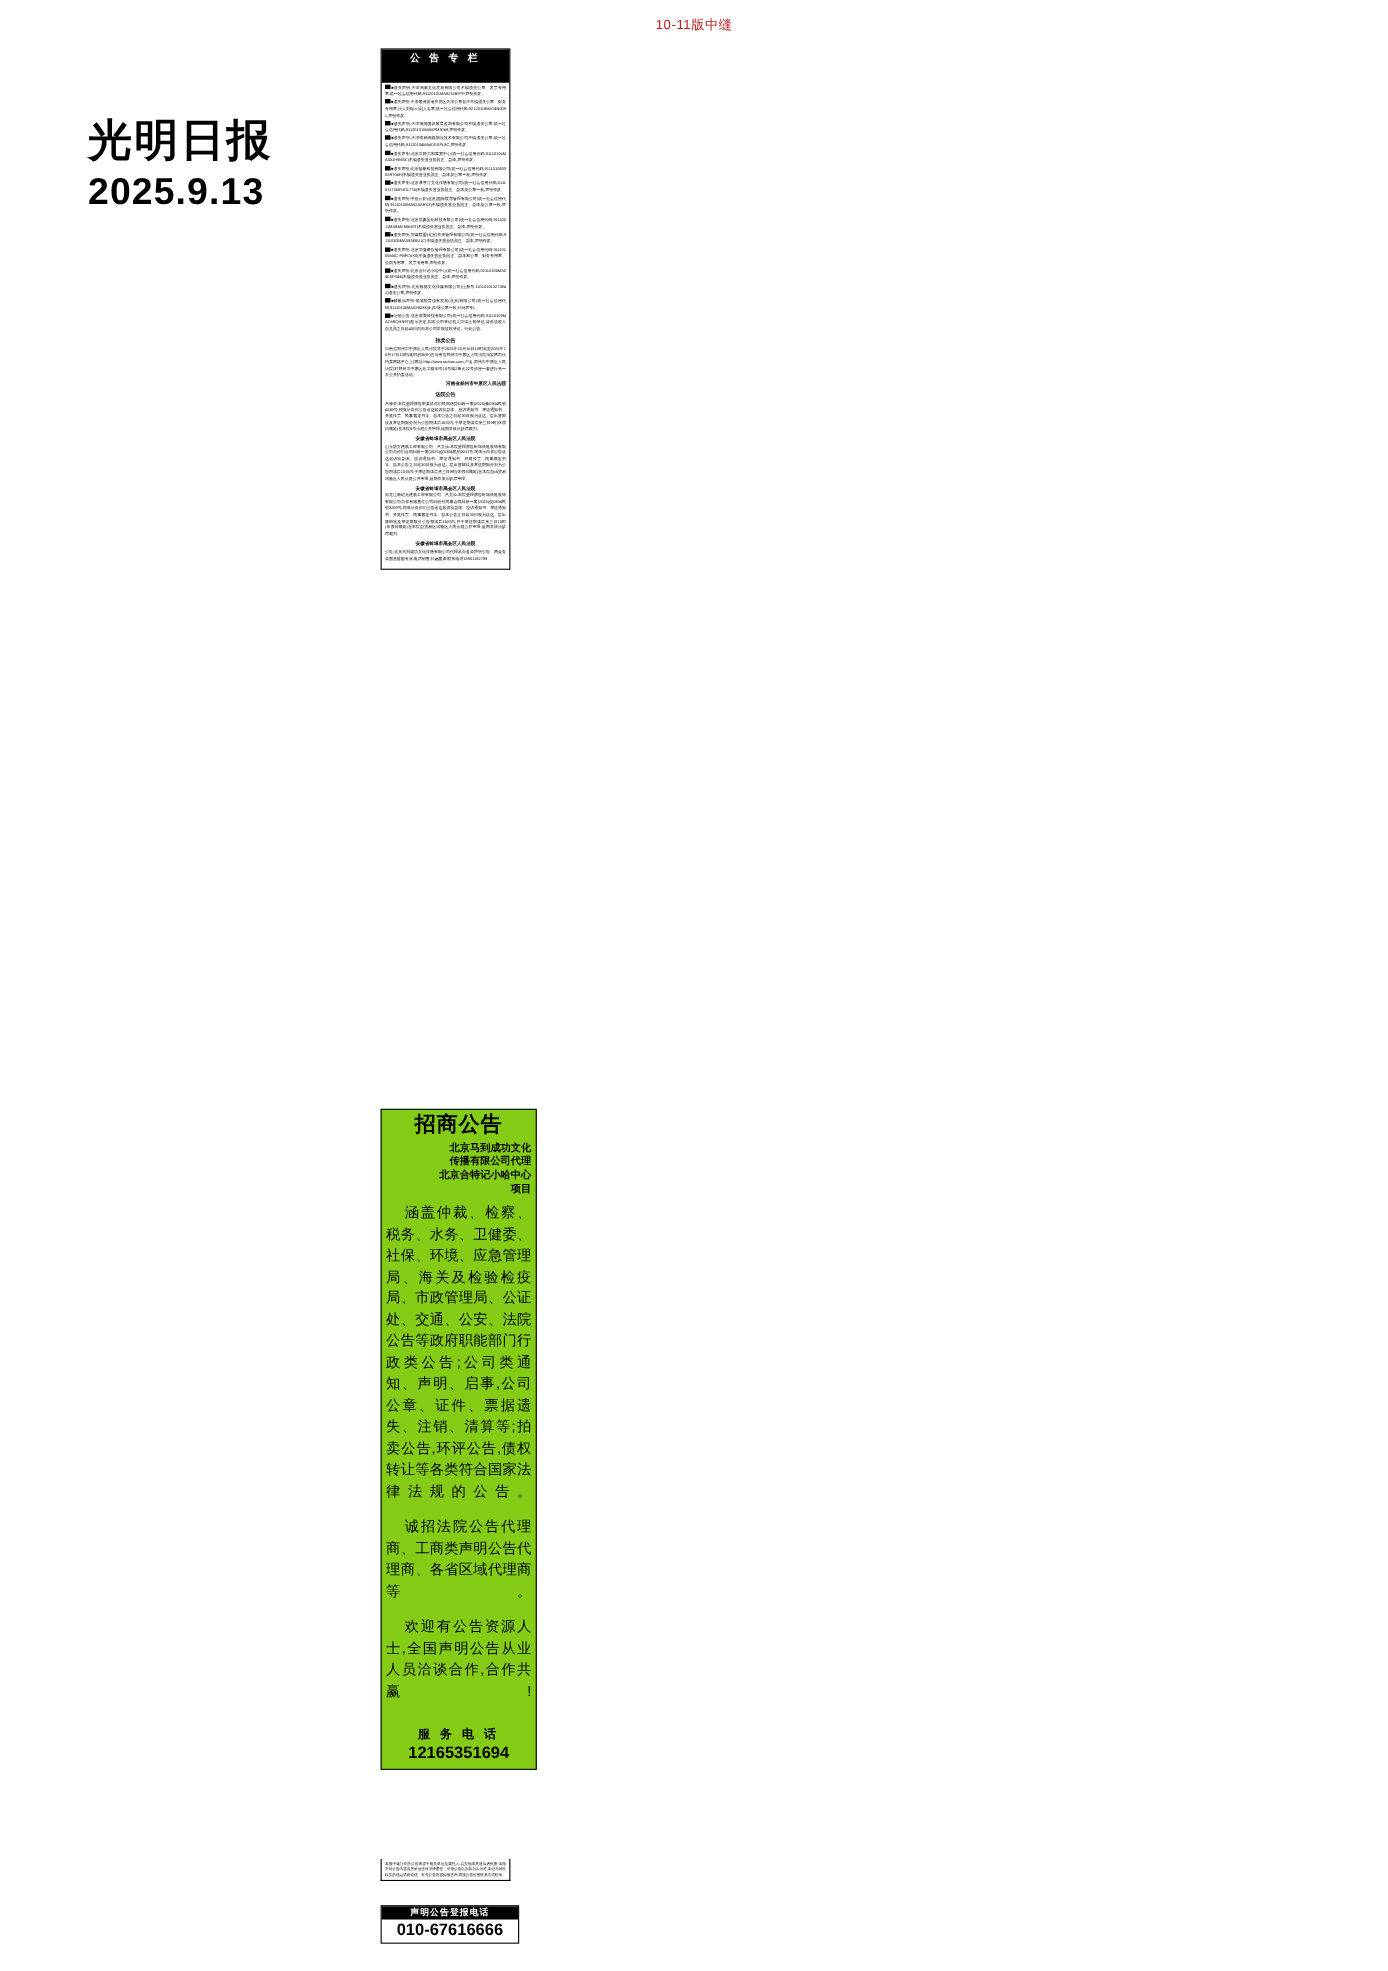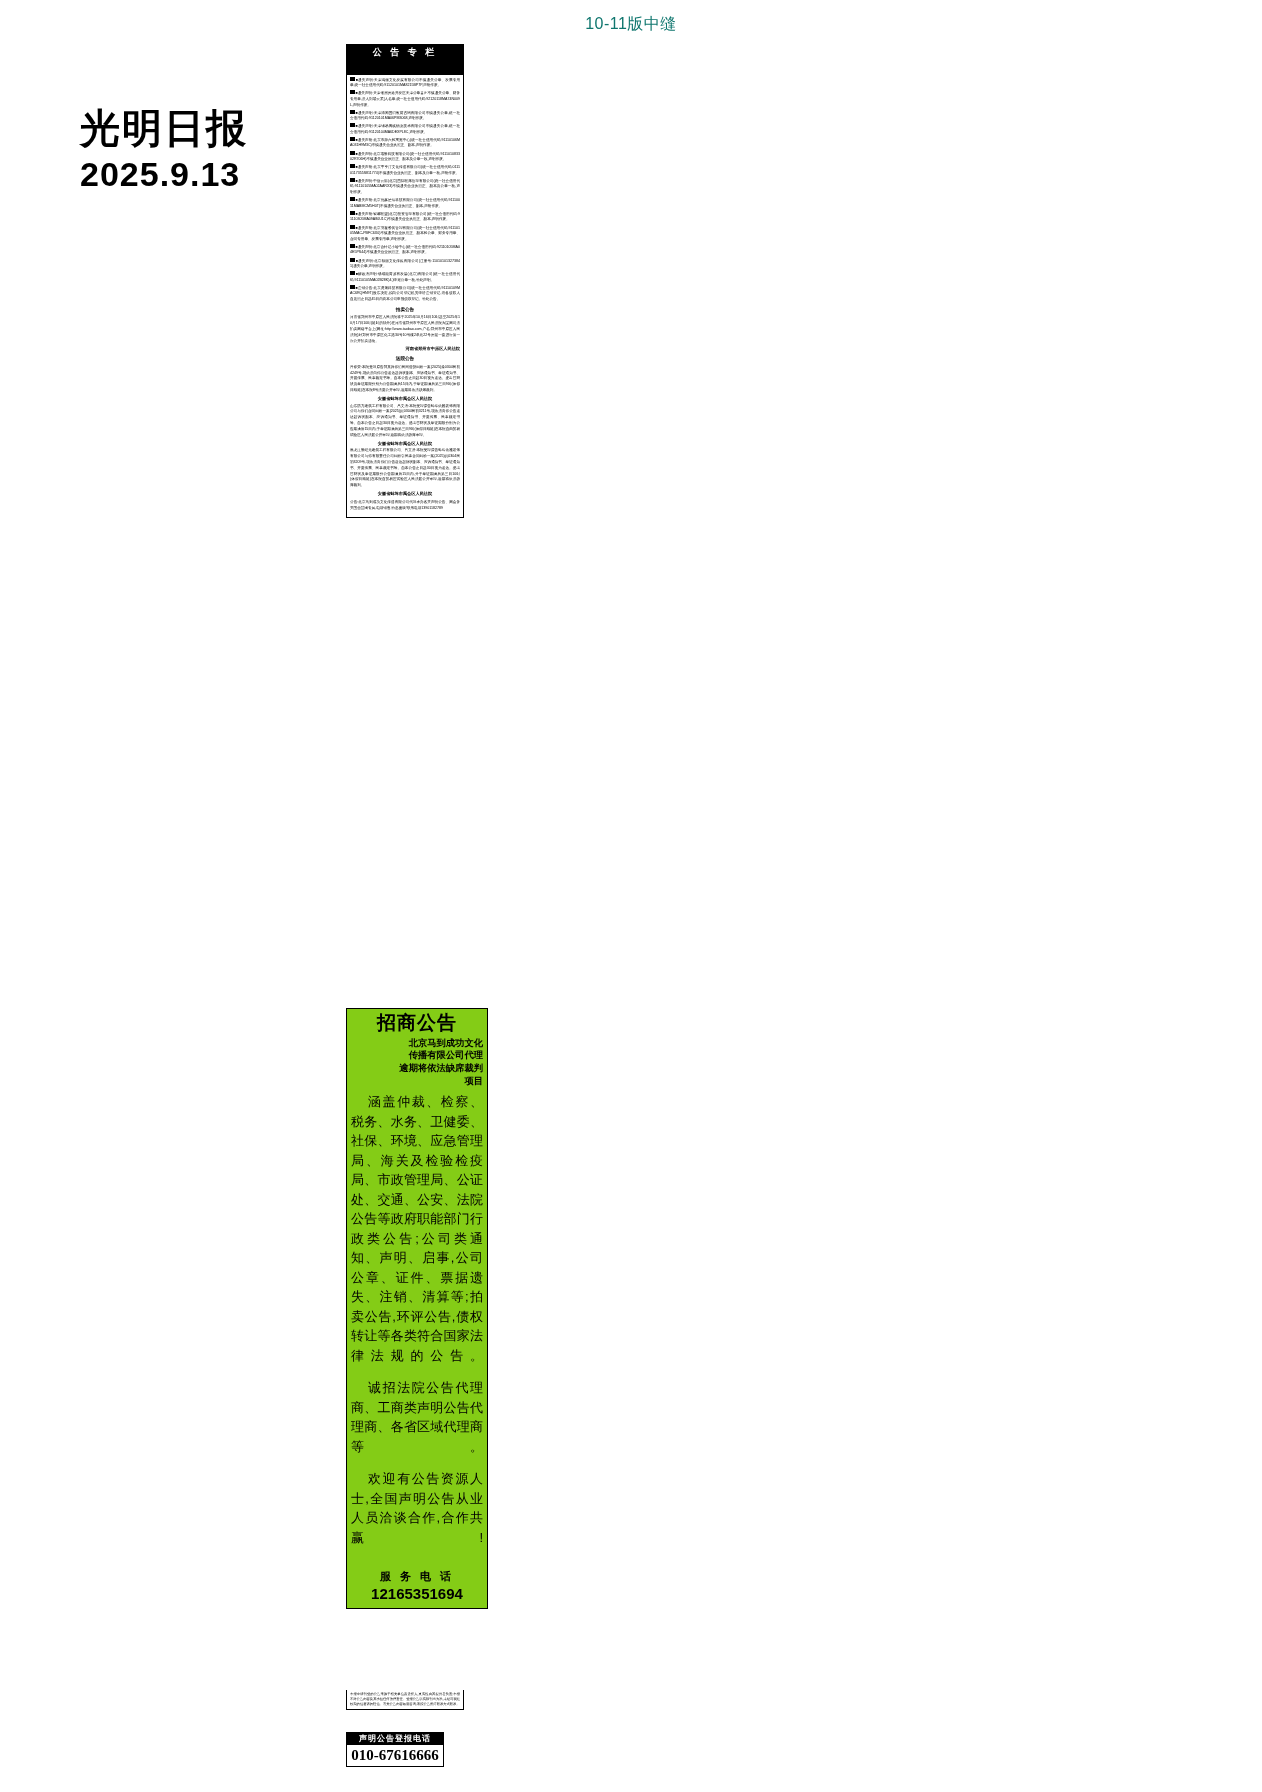--- a/index.html
+++ b/index.html
@@ -6,21 +6,21 @@
   body{
     width:1262px;height:1792px;
     background:#ffffff;
     font-family:"Liberation Sans","DejaVu Sans",sans-serif;
     position:relative;
     overflow:hidden;
   }
   
   .page-note{
     position:absolute;left:0;top:14px;width:100%;
-    text-align:center;font-size:16px;color:#0f766e;letter-spacing:0.5px;
+    text-align:center;font-size:12px;color:#b91c1c;letter-spacing:0.5px;
   }
   
   .masthead{
     position:absolute;left:80px;top:105px;width:300px;
   }
   .masthead .title{
     font-size:40px;font-weight:700;color:#000;line-height:1.15;letter-spacing:2px;
   }
   .masthead .date{
     font-size:34px;font-weight:700;color:#000;line-height:1.15;margin-top:4px;letter-spacing:1px;
@@ -84,22 +84,22 @@
   }
   
   .footnote{
     position:absolute;left:346px;top:1690px;width:118px;
     border:1px solid #000;border-top:none;box-sizing:border-box;
     padding:2px 3px;
     font-size:3.3px;line-height:1.5;text-align:justify;word-break:break-all;
   }
   
   .bottom-bar{
-    position:absolute;left:346px;top:1732px;width:98px;
-    box-sizing:border-box;border:1px solid #000;font-family:Liberation Serif, serif;
+    position:absolute;left:346px;top:1732px;width:126px;
+    box-sizing:border-box;border:1px solid #000;
   }
   .bottom-bar .bar-label{
     background:#000;color:#fff;text-align:center;font-size:8px;font-weight:700;
     letter-spacing:1px;padding:1px 0;line-height:1.25;
   }
   .bottom-bar .bar-number{
     text-align:center;font-size:15px;font-weight:700;letter-spacing:0px;line-height:1.2;padding:1px 0 2px;
   }
 </style>
 </head>
@@ -147,21 +147,21 @@
     <div class="court-name center">安徽省蚌埠市禹会区人民法院</div>
 
     <p class="contact-line">公告:北京马到成功文化传播有限公司代理承办各类声明公告、网金务类国营苗圃专属,电话销售,特惠面谈!联系电话13901182789</p>
   </div>
 </div>
 
 <div class="ad">
   <div class="ad-title">招商公告</div>
   <div class="ad-sub">北京马到成功文化</div>
   <div class="ad-sub">传播有限公司代理</div>
-  <div class="ad-sub">逾期将依法缺席裁判</div>
+  <div class="ad-sub">北京合特记小哈中心</div>
   <div class="ad-sub">项目</div>
   <p class="ad-para">涵盖仲裁、检察、税务、水务、卫健委、社保、环境、应急管理局、海关及检验检疫局、市政管理局、公证处、交通、公安、法院公告等政府职能部门行政类公告;公司类通知、声明、启事,公司公章、证件、票据遗失、注销、清算等;拍卖公告,环评公告,债权转让等各类符合国家法律法规的公告。</p>
   <p class="ad-para">诚招法院公告代理商、工商类声明公告代理商、各省区域代理商等。</p>
   <p class="ad-para">欢迎有公告资源人士,全国声明公告从业人员洽谈合作,合作共赢!</p>
   <div class="ad-phone-label">服 务 电 话</div>
   <div class="ad-phone">12165351694</div>
 </div>
 
 <div class="footnote">本报中缝刊登的公告来源于相关单位及委托人,真实性由其提供者负责;本报不对公告内容及其承担任何法律责任。登报公告以实际刊出为准,未经与我社核实的信息请勿轻信。有关公告内容如需咨询,请按公告所留联系方式联系。</div>
 

